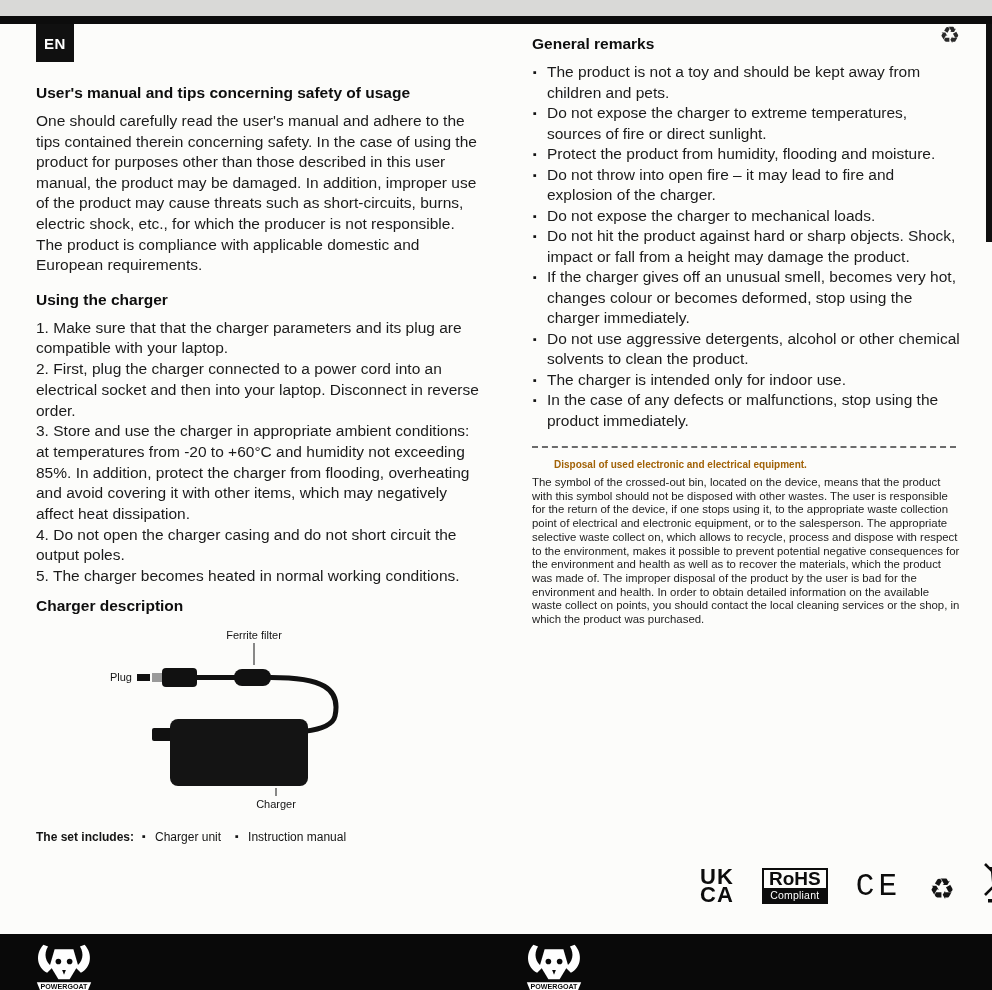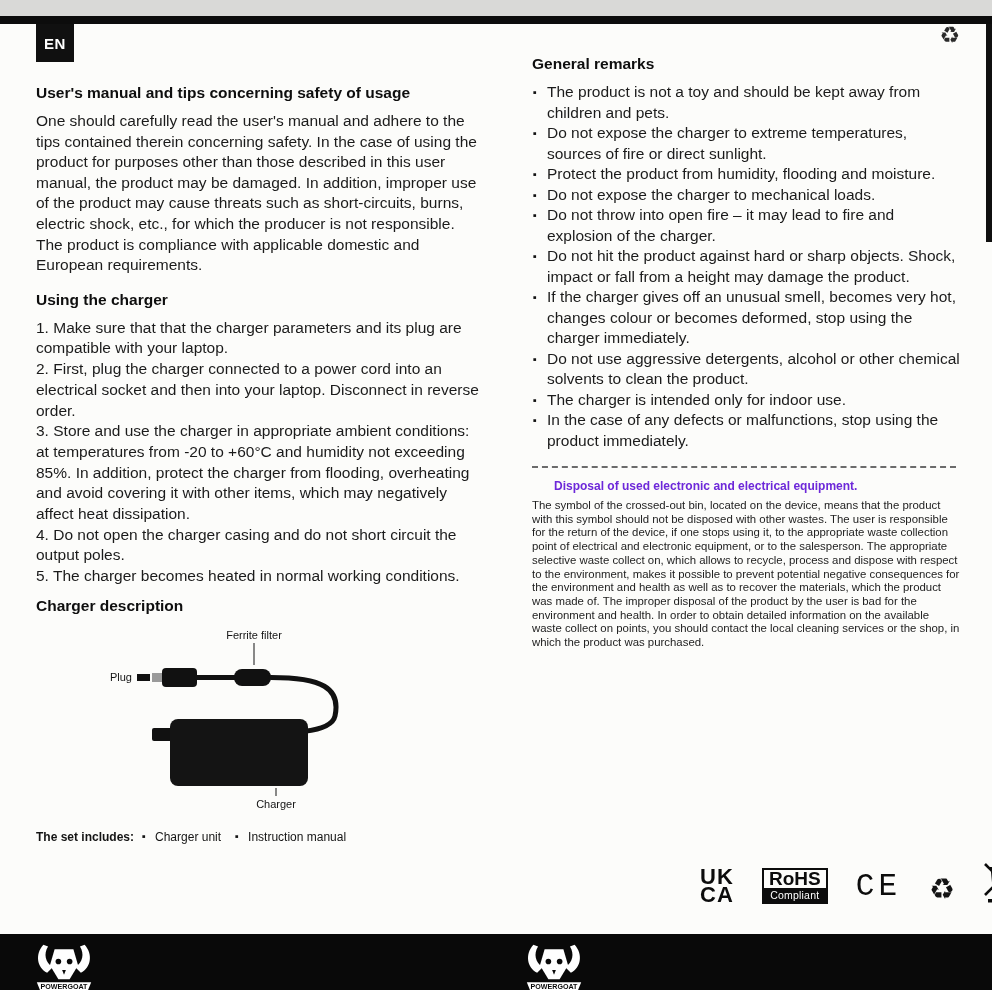--- a/index.html
+++ b/index.html
@@ -27,29 +27,29 @@
   .steps { margin-bottom:4px; }
 
   .diagram-wrap { position:relative; width:360px; margin:8px 0 2px 58px; }
 
   .set-line { margin-top:14px; font-size:12px; color:#141414; display:flex; align-items:baseline; }
   .set-label { font-weight:700; margin-right:8px; }
   .set-item { position:relative; padding-left:13px; margin-right:14px; }
   .set-item::before { content:"▪"; position:absolute; left:0; top:0; font-size:11px; }
 
   
-  .col-right { position:absolute; left:532px; top:39px; width:428px; }
+  .col-right { position:absolute; left:532px; top:19px; width:428px; }
   .remarks-h { font-size:15.5px; font-weight:700; color:#0e0e0e; margin-bottom:9px; }
   .bullets { list-style:none; }
   .bullets li {
     position:relative; padding-left:15px; font-size:15.5px; line-height:20.5px; color:#1b1b1b;
   }
   .bullets li::before { content:"▪"; position:absolute; left:1px; top:0; font-size:11px; color:#111; }
   .divider { border:0; border-top:2px dashed #6b6b6b; margin:15px 0 11px 0; width:99%; }
-  .disposal-h { font-size:12px; font-weight:700; color:#6d28d9; margin-bottom:6px;padding-left:22px; }
+  .disposal-h { font-size:10px; font-weight:700; color:#a16207; margin-bottom:6px;padding-left:22px; }
   .disposal-body { font-size:11.4px; line-height:13.7px; color:#222; }
 
   
   .marks { position:absolute; left:700px; top:846px; display:flex; align-items:flex-end; gap:28px; }
   .ukca { font-weight:700; font-size:22px; line-height:18px; letter-spacing:1px; color:#0c0c0c; }
   .rohs { border:2.5px solid #0c0c0c; width:66px; text-align:center; }
   .rohs-top { font-size:19px; font-weight:700; line-height:18px; color:#0c0c0c; }
   .rohs-bottom { background:#0c0c0c; color:#fff; font-size:10.5px; line-height:14px; letter-spacing:.2px; }
   .ce { font-size:31px; font-weight:500; letter-spacing:4px; color:#0c0c0c; font-family:Liberation Mono, monospace; }
   .recycle-mark { font-size:29px; color:#141414; line-height:1; }
@@ -125,22 +125,22 @@
   </div>
 
   <div class="col-right">
 
     <div class="remarks-h">General remarks</div>
 
     <ul class="bullets">
       <li>The product is not a toy and should be kept away from children and pets.</li>
       <li>Do not expose the charger to extreme temperatures, sources of fire or direct sunlight.</li>
       <li>Protect the product from humidity, flooding and moisture.</li>
+      <li>Do not throw into open fire – it may lead to fire and explosion of the charger.</li>
       <li>Do not expose the charger to mechanical loads.</li>
-      <li>Do not throw into open fire – it may lead to fire and explosion of the charger.</li>
       <li>Do not hit the product against hard or sharp objects. Shock, impact or fall from a height may damage the product.</li>
       <li>If the charger gives off an unusual smell, becomes very hot, changes colour or becomes deformed, stop using the charger immediately.</li>
       <li>Do not use aggressive detergents, alcohol or other chemical solvents to clean the product.</li>
       <li>The charger is intended only for indoor use.</li>
       <li>In the case of any defects or malfunctions, stop using the product immediately.</li>
     </ul>
 
     <hr class="divider">
 
     <div class="disposal-h">Disposal of used electronic and electrical equipment.</div>

